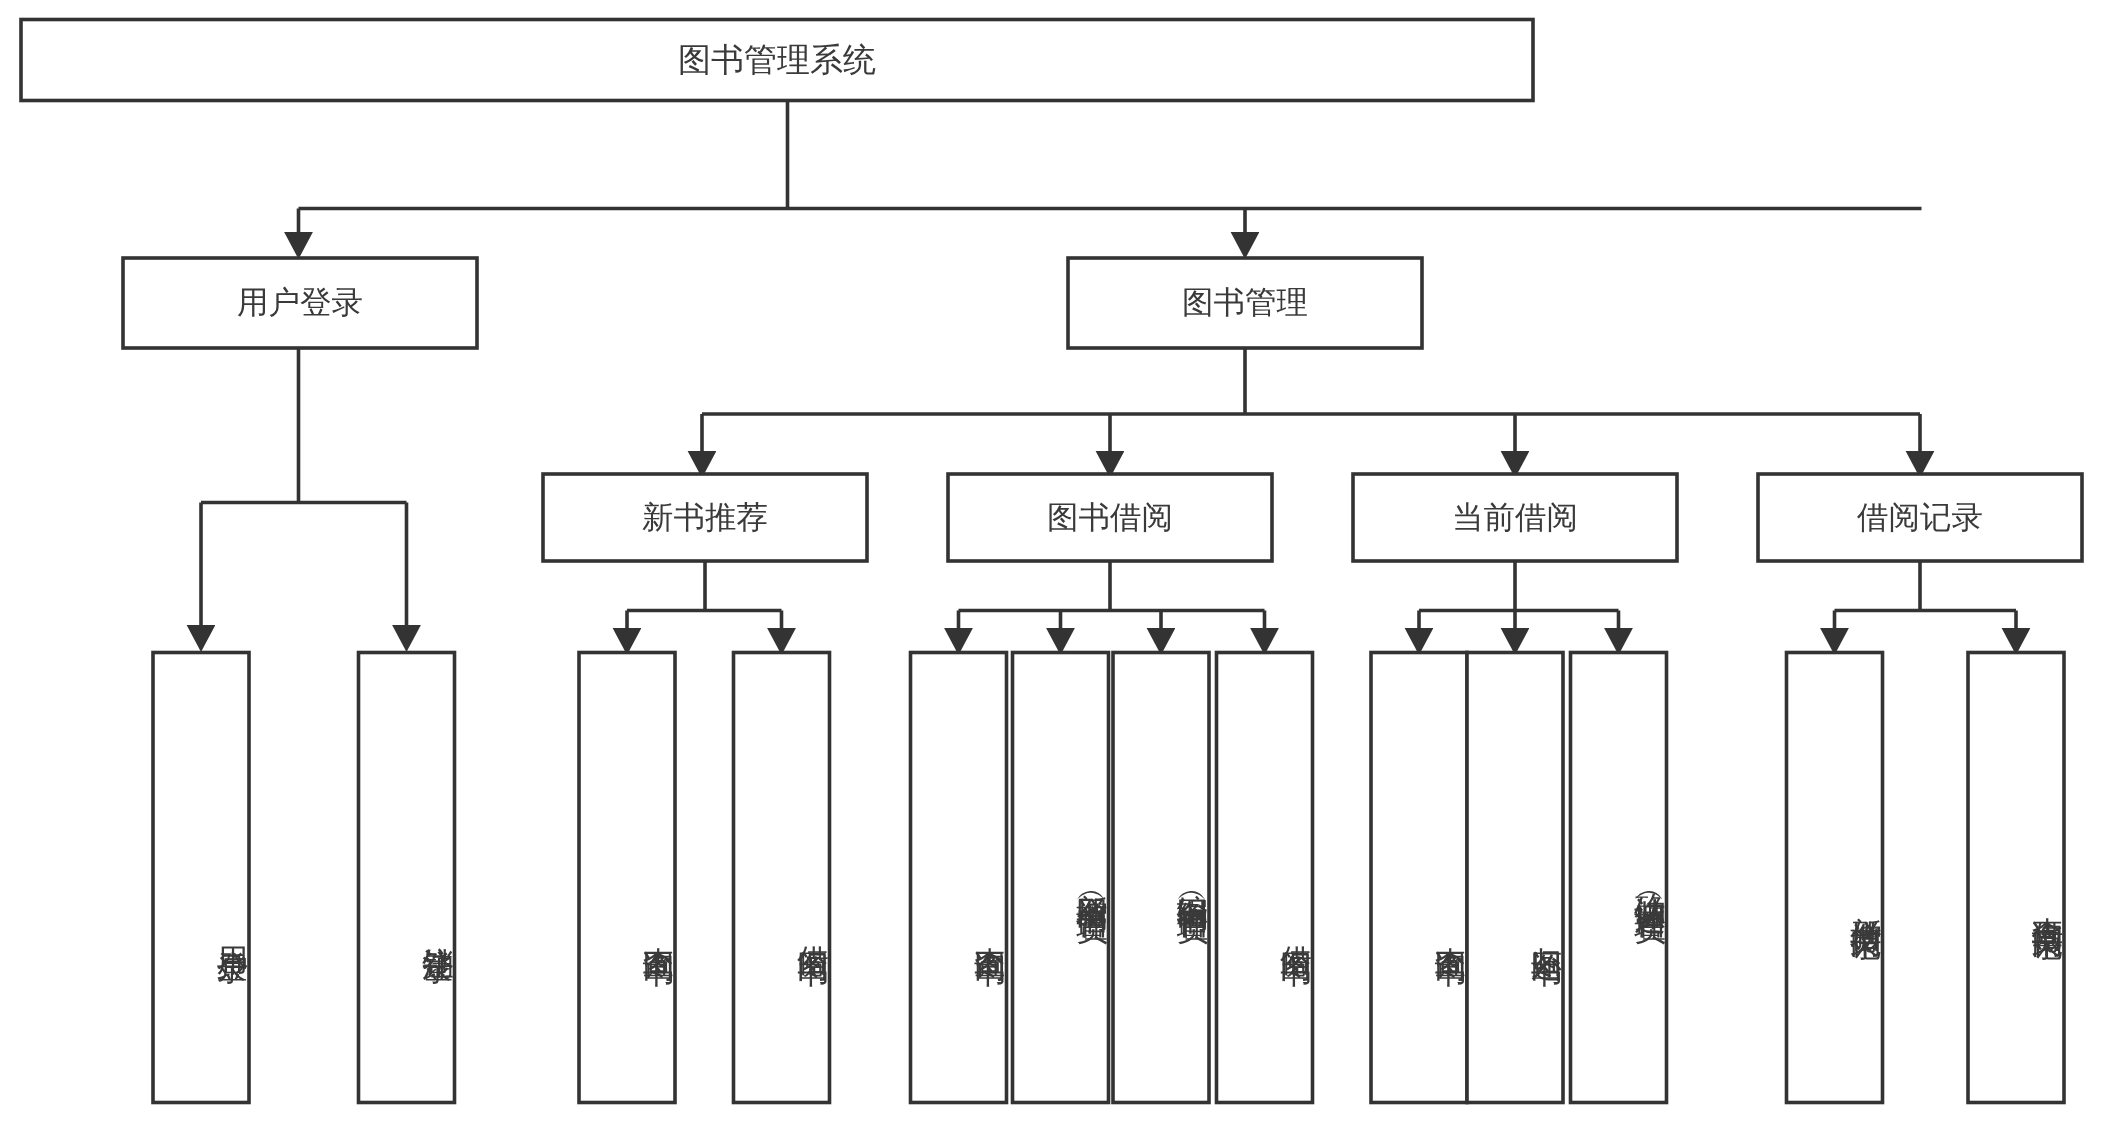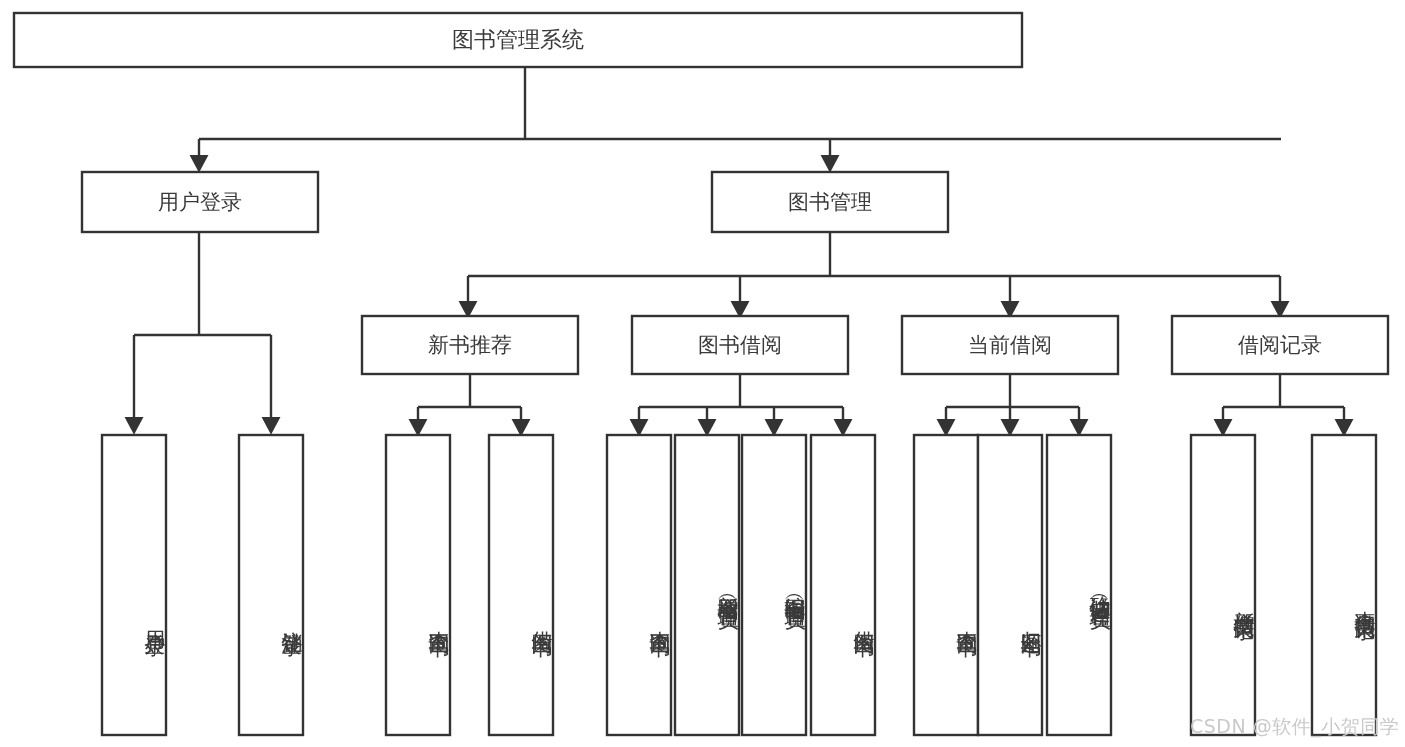--- a/index.html
+++ b/index.html
@@ -216,15 +216,14 @@
   <div class="vlabel" style="left:742px; top:443px; width:64px; height:290px;">编辑图书（管理员）</div>
   <div class="vlabel" style="left:811px; top:505px; width:64px; height:225px;">借阅图书</div>
 
   <div class="vlabel" style="left:914px; top:505px; width:64px; height:225px;">查询图书</div>
   <div class="vlabel" style="left:978px; top:505px; width:64px; height:225px;">归还图书</div>
   <div class="vlabel" style="left:1047px; top:443px; width:64px; height:290px;">确认归还（管理员）</div>
 
   <div class="vlabel" style="left:1191px; top:470px; width:64px; height:260px;">新增借阅记录</div>
   <div class="vlabel" style="left:1312px; top:470px; width:64px; height:260px;">查询借阅记录</div>
 
-  <div class="watermark" style="left:1190px; top:714px;">CSDN @软件_小贺同学</div>
 
 </div>
 
 </body></html>

